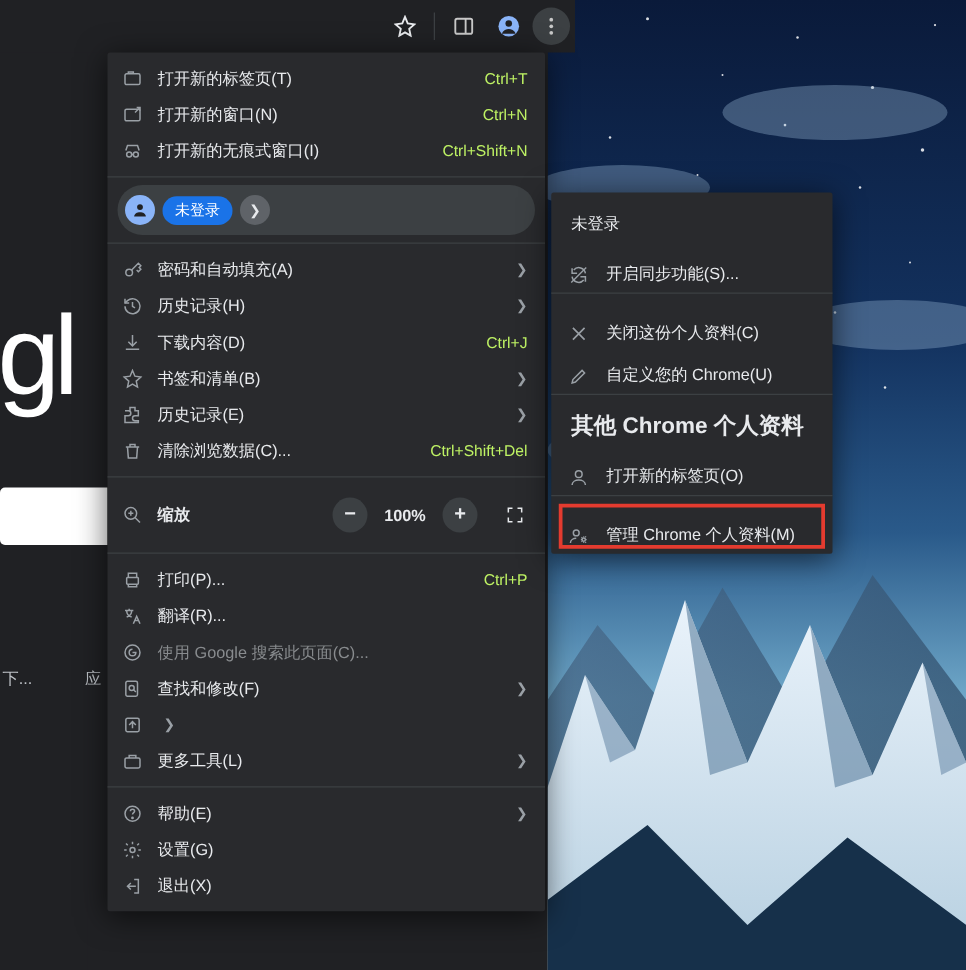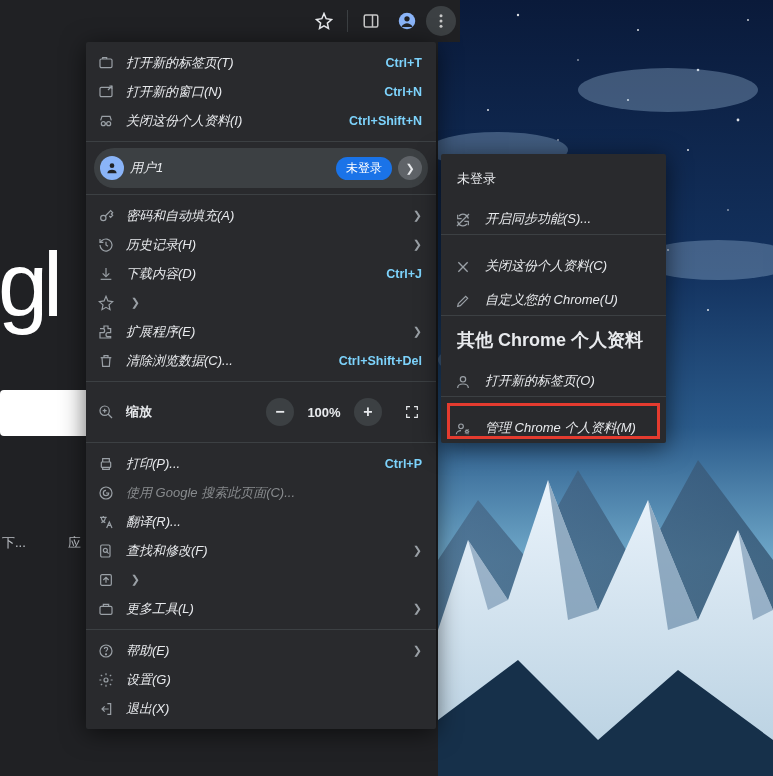--- a/index.html
+++ b/index.html
@@ -18,22 +18,22 @@
   .bg-left { position: absolute; left: 0; top: 42px; width: 70px; height: 734px; background: #202124; color: #fff; }
   .google-frag { position: absolute; left: -2px; top: 192px; font-size: 90px; font-weight: 400; color: #fff; letter-spacing: -5px; font-family: Arial, sans-serif; }
   .searchbar { position: absolute; left: 0; top: 348px; width: 86px; height: 46px; background: #fff; border-radius: 4px 0 0 4px; }
   .bg-text1 { position: absolute; left: 2px; top: 492px; color: #bdc1c6; }
   .bg-text2 { position: absolute; left: 68px; top: 492px; color: #bdc1c6; }
 
   .menu { position: absolute; left: 86px; top: 42px; width: 350px; background: #292a2d; border-radius: 2px; box-shadow: 0 4px 24px rgba(0,0,0,.6); padding-top: 6px; padding-bottom: 6px; }
   .menu-row { display: flex; align-items: center; height: 29px; padding: 0 14px 0 0; position: relative; color: #e8eaed; }
   .menu-icon { width: 40px; display: flex; align-items: center; justify-content: center; color: #9aa0a6; flex-shrink: 0; }
   .menu-icon svg { width: 16px; height: 16px; }
-  .menu-label { flex: 1; white-space: nowrap; overflow: hidden; font-style: italic; }
-  .menu-shortcut { color: #7dd3fc; font-size: 12.5px; margin-left: 8px; font-weight: bold; }
+  .menu-label { flex: 1; white-space: nowrap; overflow: hidden; }
+  .menu-shortcut { color: #bef264; font-size: 12.5px; margin-left: 8px; }
   .menu-arrow { width: 14px; text-align: right; color: #9aa0a6; font-size: 11px; }
   .menu-sep { height: 1px; background: #3c4043; margin: 6px 0; }
 
   .menu-row.user { height: 40px; background: #3c4043; border-radius: 20px; margin: 6px 8px; padding-right: 6px; }
   .menu-row.user .menu-icon { width: 36px; }
   .user-avatar { width: 24px; height: 24px; border-radius: 50%; background: #8ab4f8; display: flex; align-items: center; justify-content: center; }
   .user-avatar svg { width: 14px; height: 14px; color: #202124; }
   .badge { background: #1a73e8; color: #fff; font-size: 12px; padding: 3px 10px; border-radius: 12px; margin-right: 6px; }
   .menu-row.user .menu-arrow { width: 24px; height: 24px; background: #5f6368; border-radius: 50%; display: flex; align-items: center; justify-content: center; color: #e8eaed; }
 
@@ -185,36 +185,35 @@
   </div>
   <div class="menu-row">
     <span class="menu-icon">
           <svg viewBox="0 0 24 24" fill="none" stroke="currentColor" stroke-width="1.8">
             <path d="M4 11l2-6h12l2 6"></path>
             <circle cx="8" cy="16" r="3"></circle>
             <circle cx="16" cy="16" r="3"></circle>
             <path d="M11 16h2"></path>
           </svg>
         </span>
-    <span class="menu-label">关闭这份个人资料(I)</span>
+    <span class="menu-label">打开新的无痕式窗口(I)</span>
     <span class="menu-shortcut">Ctrl+Shift+N</span>
   </div>
 
   <div class="menu-sep"></div>
 
   <div class="menu-row user">
     <span class="menu-icon">
       <span class="user-avatar">
             <svg viewBox="0 0 24 24" fill="currentColor">
               <circle cx="12" cy="8" r="4"></circle>
               <path d="M4 21c0-4 4-6 8-6s8 2 8 6"></path>
             </svg>
           </span>
     </span>
-    <span class="menu-label">用户1</span>
     <span class="badge">未登录</span>
     <span class="menu-arrow">❯</span>
   </div>
 
   <div class="menu-sep"></div>
 
   <div class="menu-row">
     <span class="menu-icon">
           <svg viewBox="0 0 24 24" fill="none" stroke="currentColor" stroke-width="1.8">
             <circle cx="8" cy="15" r="4"></circle>
@@ -245,29 +244,30 @@
         </span>
     <span class="menu-label">下载内容(D)</span>
     <span class="menu-shortcut">Ctrl+J</span>
   </div>
   <div class="menu-row">
     <span class="menu-icon">
           <svg viewBox="0 0 24 24" fill="none" stroke="currentColor" stroke-width="1.8">
             <path d="M12 2l2.9 6.9L22 10l-5.5 4.8L18 22l-6-3.5L6 22l1.5-7.2L2 10l7.1-1.1z"></path>
           </svg>
         </span>
+    <span class="menu-label">书签和清单(B)</span>
     <span class="menu-arrow">❯</span>
   </div>
   <div class="menu-row">
     <span class="menu-icon">
           <svg viewBox="0 0 24 24" fill="none" stroke="currentColor" stroke-width="1.8">
             <path d="M9 3h6v4h4v6h-4a3 3 0 0 0 0 6h4v2H3v-8h4a3 3 0 0 0 0-6H3V7h6z"></path>
           </svg>
         </span>
-    <span class="menu-label">扩展程序(E)</span>
+    <span class="menu-label">历史记录(E)</span>
     <span class="menu-arrow">❯</span>
   </div>
   <div class="menu-row">
     <span class="menu-icon">
           <svg viewBox="0 0 24 24" fill="none" stroke="currentColor" stroke-width="1.8">
             <path d="M4 7h16"></path>
             <path d="M9 7V4h6v3"></path>
             <path d="M6 7l1 13h10l1-13"></path>
           </svg>
         </span>
@@ -303,37 +303,37 @@
   <div class="menu-row">
     <span class="menu-icon">
           <svg viewBox="0 0 24 24" fill="none" stroke="currentColor" stroke-width="1.8">
             <rect x="5" y="9" width="14" height="8" rx="1"></rect>
             <path d="M7 9V4h10v5M7 17v3h10v-3"></path>
           </svg>
         </span>
     <span class="menu-label">打印(P)...</span>
     <span class="menu-shortcut">Ctrl+P</span>
   </div>
+  <div class="menu-row">
+    <span class="menu-icon">
+          <svg viewBox="0 0 24 24" fill="none" stroke="currentColor" stroke-width="1.8">
+            <path d="M3 5h10M8 3v2M5 5c0 4 3 7 6 8M11 5c0 4-3 7-6 8"></path>
+            <path d="M13 21l4-9 4 9M14.5 17h5"></path>
+          </svg>
+        </span>
+    <span class="menu-label">翻译(R)...</span>
+  </div>
   <div class="menu-row disabled">
     <span class="menu-icon">
           <svg viewBox="0 0 24 24" fill="none" stroke="currentColor" stroke-width="1.8">
             <circle cx="12" cy="12" r="9"></circle>
             <path d="M12 8a4 4 0 1 0 4 4h-4"></path>
           </svg>
         </span>
     <span class="menu-label">使用 Google 搜索此页面(C)...</span>
-  </div>
-  <div class="menu-row">
-    <span class="menu-icon">
-          <svg viewBox="0 0 24 24" fill="none" stroke="currentColor" stroke-width="1.8">
-            <path d="M3 5h10M8 3v2M5 5c0 4 3 7 6 8M11 5c0 4-3 7-6 8"></path>
-            <path d="M13 21l4-9 4 9M14.5 17h5"></path>
-          </svg>
-        </span>
-    <span class="menu-label">翻译(R)...</span>
   </div>
   <div class="menu-row">
     <span class="menu-icon">
           <svg viewBox="0 0 24 24" fill="none" stroke="currentColor" stroke-width="1.8">
             <rect x="4" y="3" width="14" height="18" rx="2"></rect>
             <circle cx="11" cy="11" r="3"></circle>
             <path d="M13 13l3 3"></path>
           </svg>
         </span>
     <span class="menu-label">查找和修改(F)</span>

